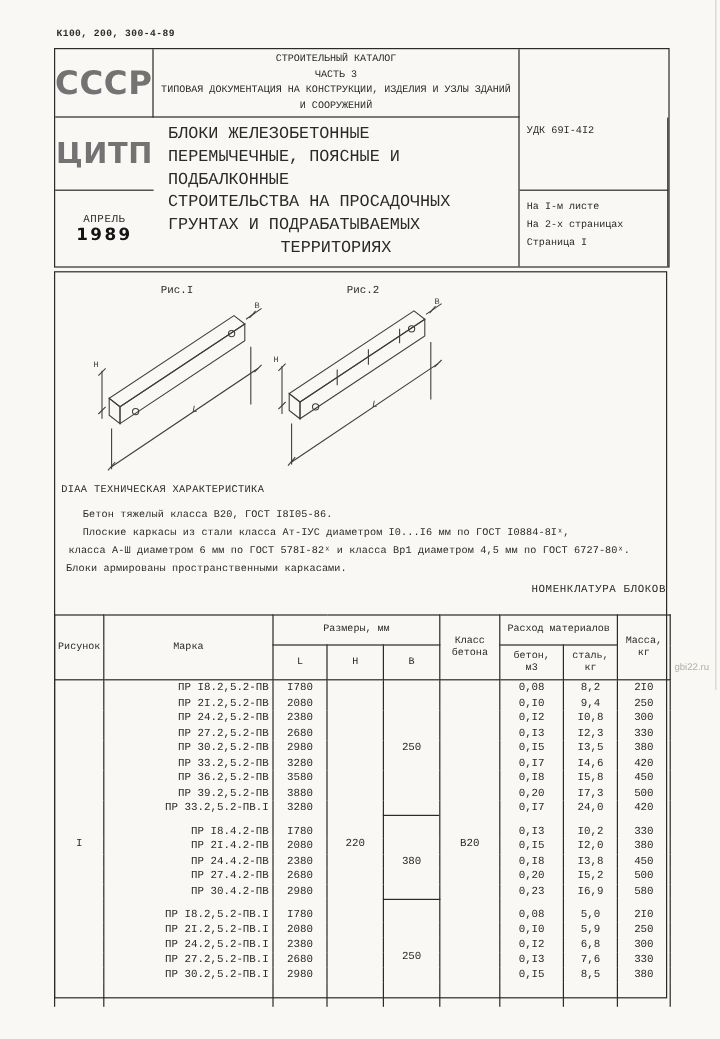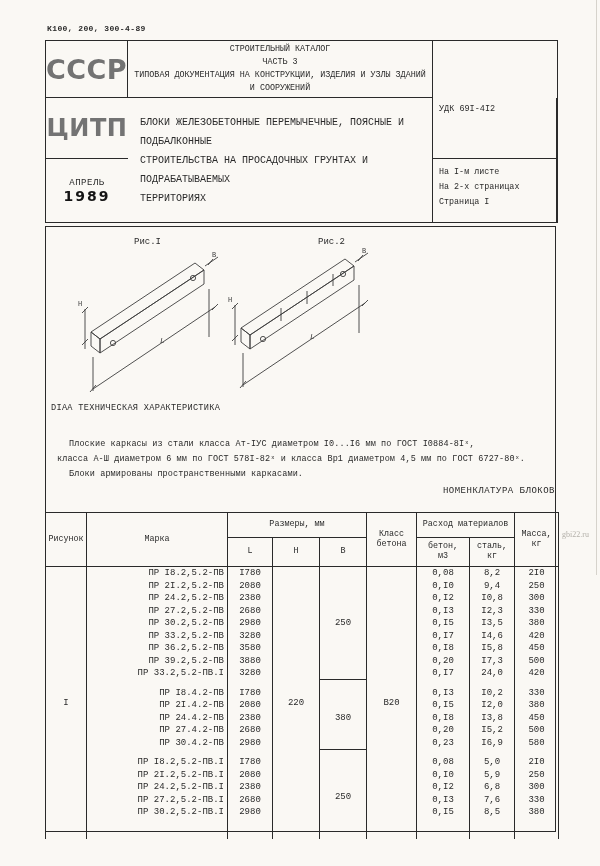--- a/index.html
+++ b/index.html
@@ -37,49 +37,49 @@
     display:flex;flex-direction:column;justify-content:center;align-items:center;
     box-sizing:border-box;overflow:hidden;}
   .hdr-cell:nth-child(3n){border-right:none;}
   .big-org{font-family:"DejaVu Sans","Liberation Sans",sans-serif;font-weight:bold;color:#737373;}
   .cell-a1{grid-column:1;grid-row:1;font-size:27px;letter-spacing:.5px;}
   .cell-a2{grid-column:1;grid-row:2;font-size:24px;letter-spacing:.5px;}
   .cell-a3{grid-column:1;grid-row:3;border-bottom:none;}
   .cell-a3 .month{font-size:9px;letter-spacing:.5px;}
   .cell-a3 .year{font-family:"DejaVu Sans","Liberation Sans",sans-serif;font-weight:bold;font-size:14px;letter-spacing:2px;color:#141414;}
   .cell-b1{grid-column:2;grid-row:1;font-size:8.4px;line-height:13px;text-align:center;padding:2px 4px;}
-  .cell-b2{grid-column:2;grid-row:2/4;border-bottom:none;align-items:flex-start;
-    font-size:10px;line-height:19px;text-align:left;padding:0 12px;}
+  .cell-b2{grid-column:2;grid-row:2/4;border-bottom:none;align-items:center;
+    font-size:14px;line-height:19px;text-align:left;padding:0 12px;}
   .cell-b2 .t-last{text-align:center;}
   .cell-c1{grid-column:3;grid-row:1;align-items:flex-start;justify-content:flex-start;
     font-size:8px;line-height:10.5px;padding:4px 6px;}
   .cell-c2{grid-column:3;grid-row:2;align-items:flex-start;justify-content:flex-start;
     font-size:8.5px;padding:6px;}
   .cell-c3{grid-column:3;grid-row:3;border-bottom:none;align-items:flex-start;justify-content:flex-start;
     font-size:8.4px;line-height:15px;padding:6px;}
 
   
   .content-box{
     position:absolute;left:45px;top:226px;width:511px;height:606px;
     border:1.6px solid var(--ink);box-sizing:border-box;background:var(--paper);padding-left:46px;
   }
   .fig-label{position:absolute;font-size:9px;}
   .fig-label-1{left:88px;top:10px;}
-  .fig-label-2{left:243px;top:10px;margin-left:29px;}
+  .fig-label-2{left:243px;top:10px;}
   .beam-svg{position:absolute;}
   .beam-svg-1{left:26px;top:22px;}
   .beam-svg-2{left:176px;top:18px;}
   .beam-svg text{font-family:"Liberation Mono","DejaVu Sans Mono",monospace;fill:var(--ink-soft);stroke:none;}
 
   .tech-heading{position:absolute;left:5px;top:176px;font-size:8.6px;letter-spacing:.3px;}
   .tech-line{position:absolute;font-size:8.5px;letter-spacing:.1px;white-space:nowrap;}
   .tl-0{top:197px;left:23px;}
   .tl-1{top:212px;left:23px;}
   .tl-2{top:227px;left:11px;}
-  .tl-3{top:242px;left:23px;}
+  .tl-3{top:242px;left:9px;}
   .nomenclature{position:absolute;top:259px;left:0;width:100%;text-align:right;font-size:9px;letter-spacing:.5px;}
 
   
   .blocks-table{
     position:absolute;left:-1px;top:285px;width:513px;
     border-collapse:collapse;table-layout:fixed;
     font-size:9px;
   }
   .blocks-table th{
     border:1px solid var(--ink);
@@ -94,22 +94,22 @@
     border-top:none;border-bottom:none;
     height:12.5px;line-height:12.5px;padding:0 3px;
     text-align:center;vertical-align:top;white-space:nowrap;
   }
   .blocks-table td.c-mark{text-align:right;padding-left:11px;}
   .blocks-table td.c-mid{vertical-align:middle;}
   .blocks-table td.c-bcol{border-top:1px solid var(--ink);}
   .blocks-table tr.group-start td{padding-top:7px;}
   .blocks-table tr.spacer-row td{height:20px;}
 
-  .watermark{position:absolute;left:562px;top:530px;font-size:8px;color:#b3b0a9;
-    font-family:Liberation Serif, serif;}
+  .watermark{position:absolute;left:562px;top:551px;font-size:8px;color:#b3b0a9;
+    font-family:Liberation Sans, sans-serif;}
 </style>
 </head>
 <body>
 
 <div class="page">
   <div class="scan-edge"></div>
 
   <div class="doc-code">К100, 200, 300-4-89</div>
 
   <div class="hdr">
@@ -188,20 +188,21 @@
         <line x1="21" y1="140" x2="143" y2="58"></line>
         <line x1="18" y1="143" x2="24" y2="136"></line>
         <line x1="140" y1="61" x2="146" y2="55"></line>
       </g>
       <text x="6" y="57" font-size="7">Н</text>
       <text x="140" y="8" font-size="7">В</text>
       <text x="88" y="94" font-size="8" font-style="italic">L</text>
     </svg>
 
     <div class="tech-heading">DIAA ТЕХНИЧЕСКАЯ ХАРАКТЕРИСТИКА</div>
+    <div class="tech-line tl-0">Бетон тяжелый класса В20, ГОСТ I8I05-86.</div>
     <div class="tech-line tl-1">Плоские каркасы из стали класса Ат-IУС диаметром I0...I6 мм по ГОСТ I0884-8Iˣ,</div>
     <div class="tech-line tl-2">класса А-Ш диаметром 6 мм по ГОСТ 578I-82ˣ и класса Вр1 диаметром 4,5 мм по ГОСТ 6727-80ˣ.</div>
     <div class="tech-line tl-3">Блоки армированы пространственными каркасами.</div>
 
     <div class="nomenclature">НОМЕНКЛАТУРА БЛОКОВ</div>
 
     <table class="blocks-table">
       <colgroup>
         <col style="width:41px">
           <col style="width:141px">

